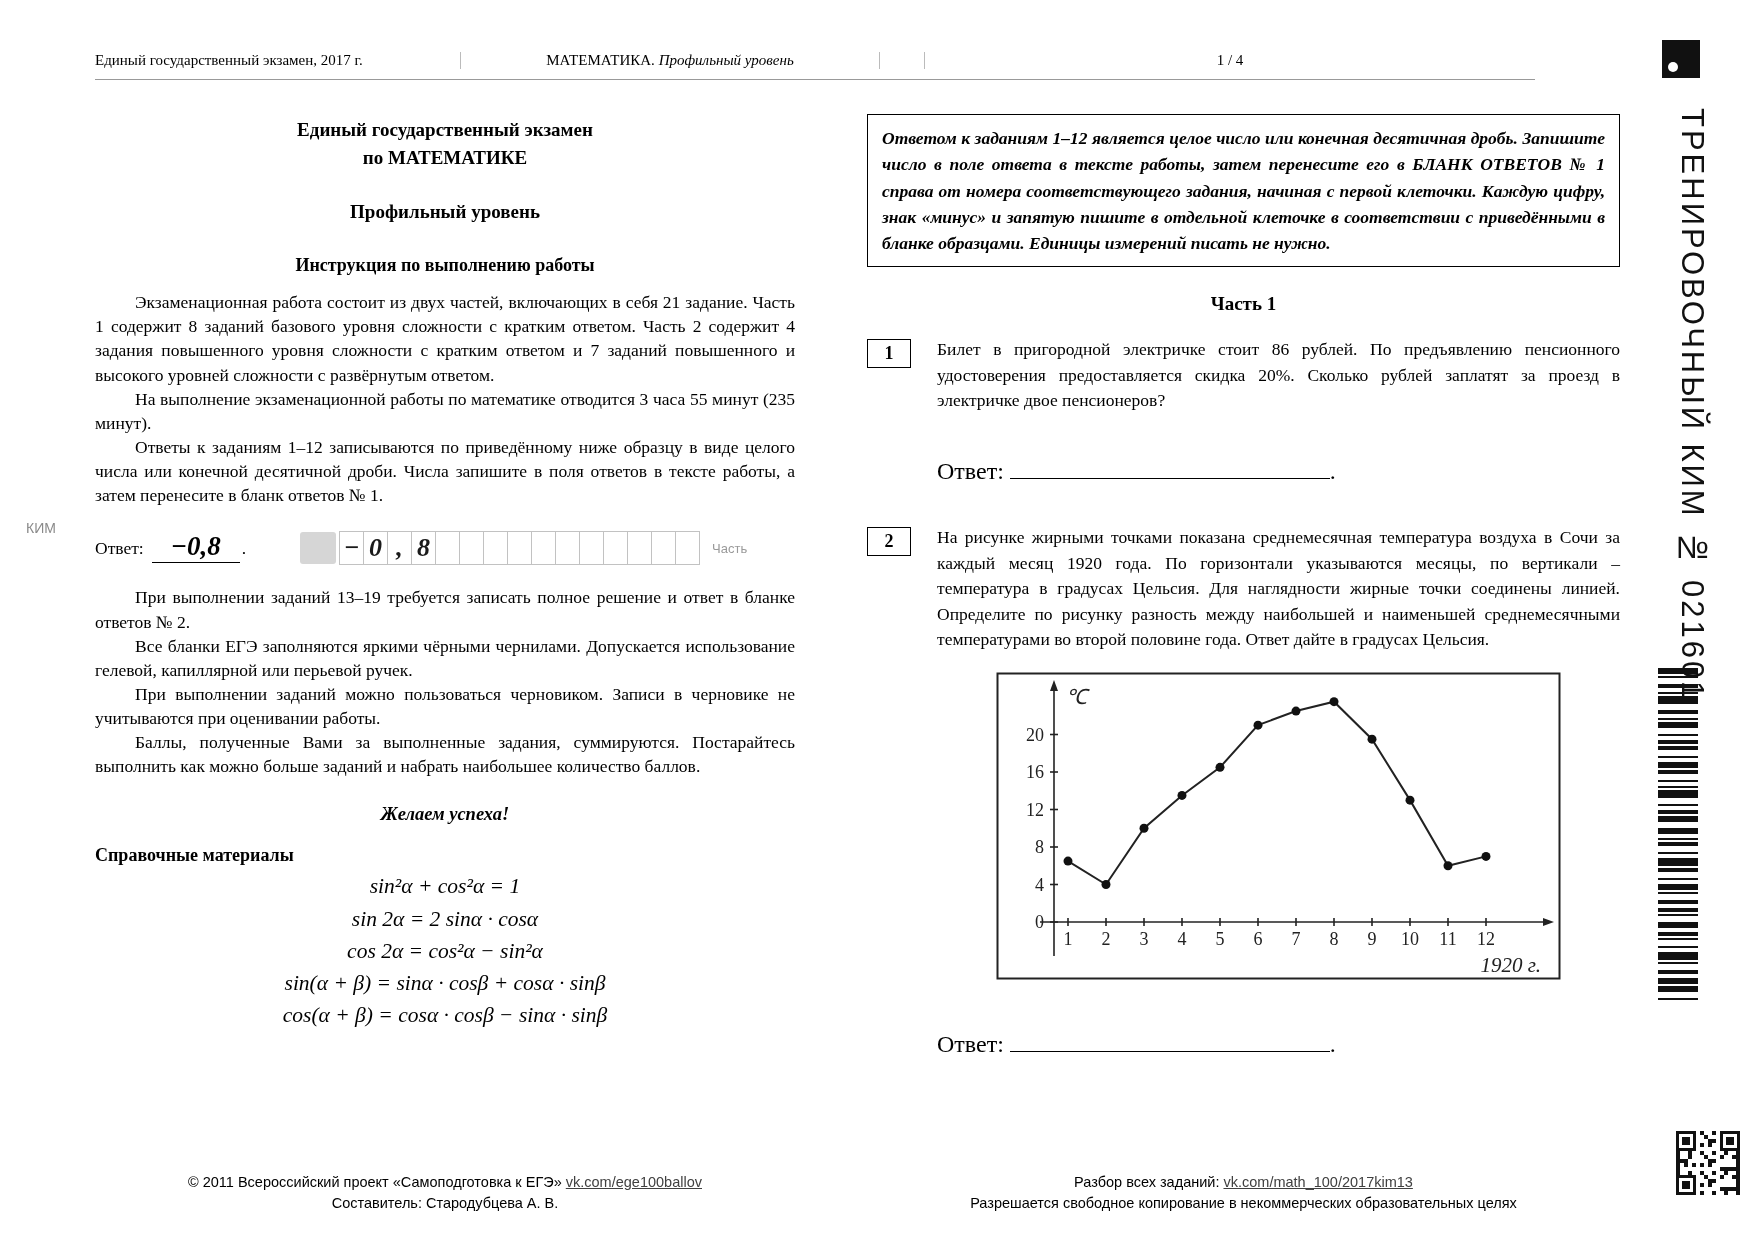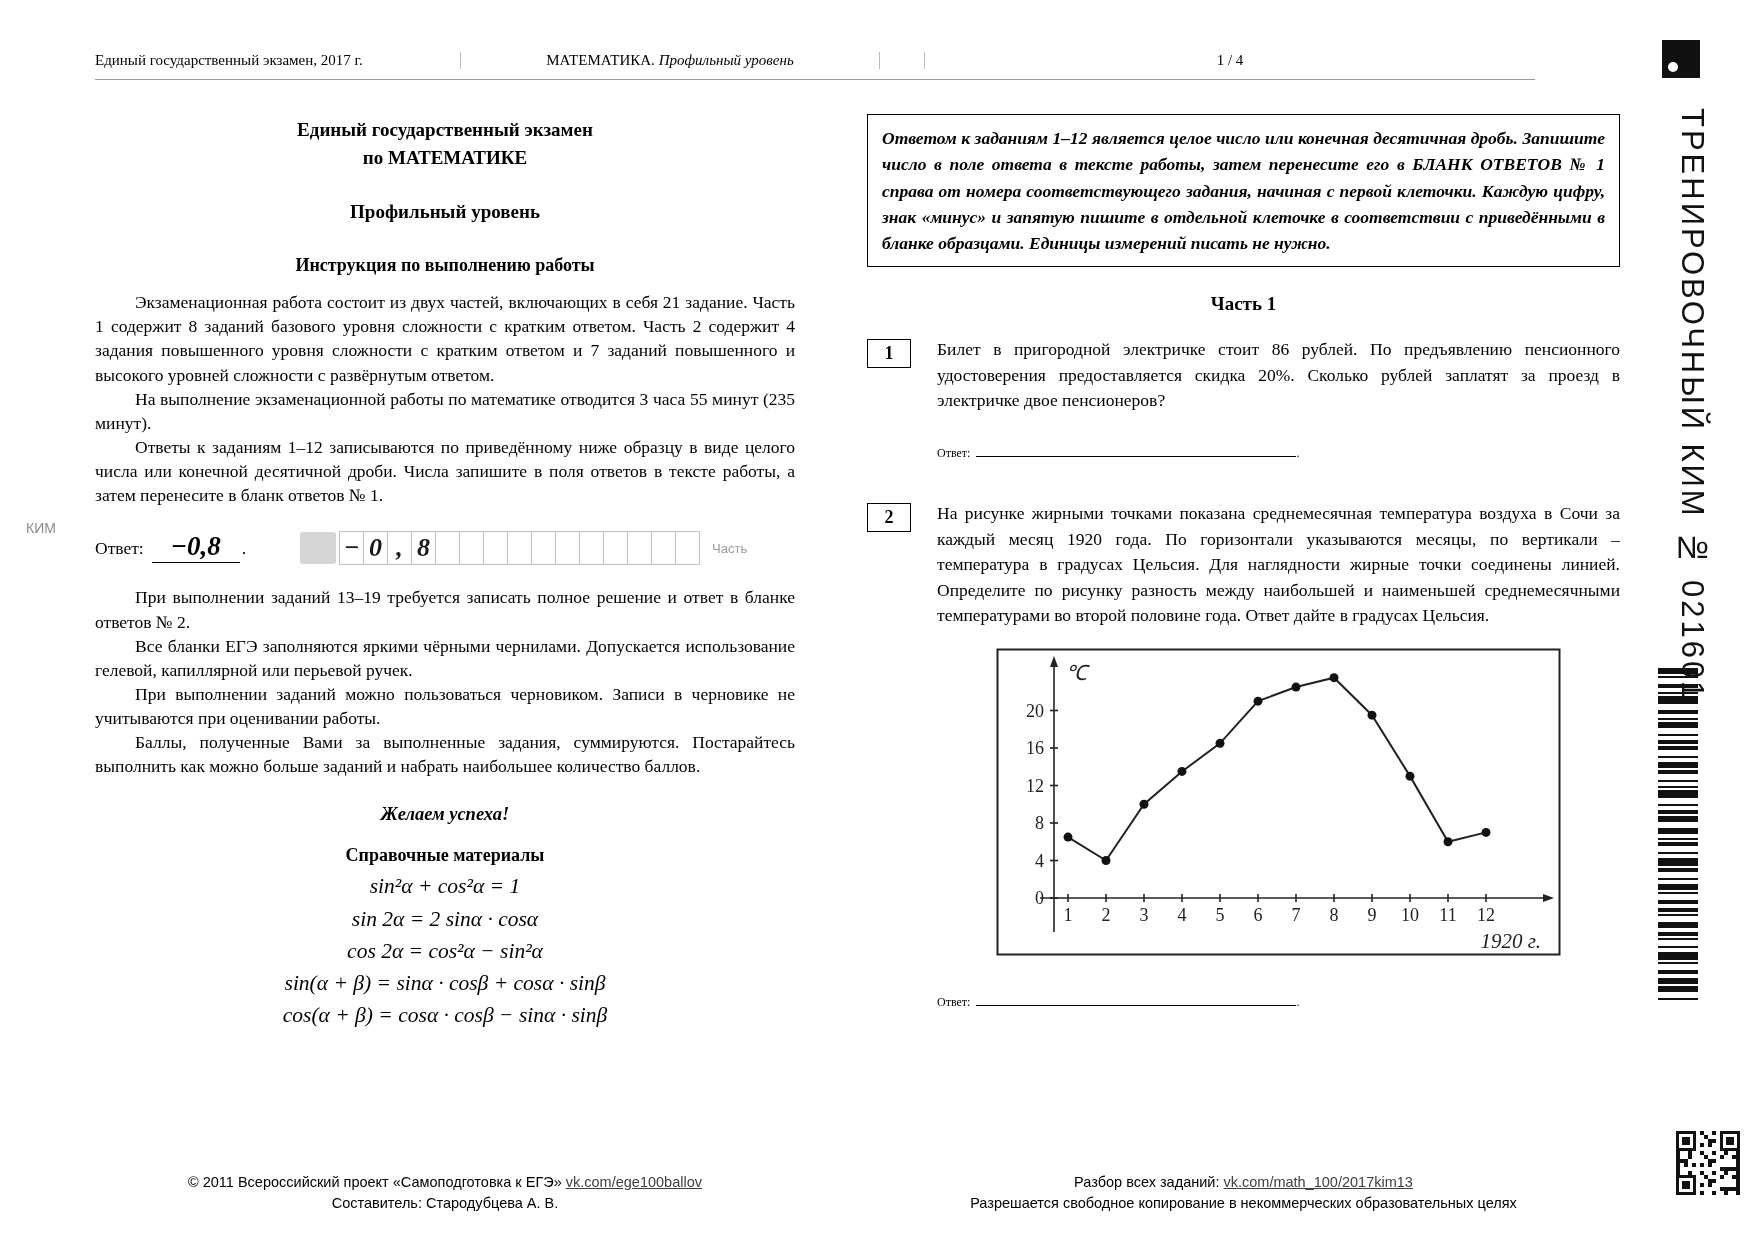--- a/index.html
+++ b/index.html
@@ -37,35 +37,35 @@
   .ae-dot { font-size:17.5px; margin-left:2px; }
   .cells-strip { display:flex; align-items:center; margin-left:54px; }
   .strip-marker { width:36px; height:32px; background:#d6d6d6; border-radius:3px; margin-right:4px; }
   .cells { display:flex; }
   .cell { width:25px; height:34px; border:1px solid #c2c2c2; margin-left:-1px; background:#fff;
           display:flex; align-items:center; justify-content:center;
           font-style:italic; font-weight:bold; font-size:26px; color:#1a1a1a; }
   .blank-label { margin-left:12px; color:#9a9a9a; font-size:13px; font-family:"Liberation Sans", sans-serif; }
   .kim-label { position:absolute; left:26px; top:520px; color:#8a8a8a; font-size:14px; font-family:"Liberation Sans", sans-serif; }
   .wish { text-align:center; font-weight:bold; font-style:italic; font-size:18.5px; margin-top:26px; }
-  .ref-title { text-align:center; font-weight:bold; font-size:18px; margin-top:20px; margin-bottom:4px; }
+  .ref-title { font-weight:bold; font-size:18px; margin-top:20px; margin-bottom:4px; }
   .formula { text-align:center; font-size:21.5px; font-style:italic; line-height:1.5; }
   .footer { margin-top:auto; text-align:center; font-size:14.5px; line-height:1.5; font-family:"Liberation Sans", sans-serif; }
   a.link { color:#404040; text-decoration:underline; }
   
   .notice { border:1.6px solid #000; padding:10px 14px; font-weight:bold; font-style:italic;
             font-size:17.5px; line-height:1.5; text-align:justify; margin-top:14px; }
   .part-title { text-align:center; font-weight:bold; font-size:19px; margin:26px 0 22px 0; }
   .task { display:flex; gap:26px; margin-bottom:14px; }
   .task-num { width:44px; height:29px; border:1.6px solid #000; flex-shrink:0;
               display:flex; align-items:center; justify-content:center;
               font-weight:bold; font-size:18px; margin-top:2px; }
   .task-body { flex:1; }
   .task-text { font-size:17.5px; line-height:1.45; text-align:justify; }
-  .answer-line { margin-top:32px; margin-bottom:26px; font-size:12px; }
+  .answer-line { margin-top:42px; margin-bottom:26px; font-size:24px; }
   .answer-blank { display:inline-block; width:320px; border-bottom:1.4px solid #000; height:1em; margin-left:6px; }
   .chart-wrap { width:565px; margin:20px auto 6px auto; }
   
   .sidebar { position:absolute; top:0; right:0; width:134px; height:1239px; }
   .corner-square { position:absolute; top:40px; right:54px; width:38px; height:38px; background:#111; }
   .corner-square::after { content:""; position:absolute; left:6px; bottom:6px; width:10px; height:10px;
                           border-radius:50%; background:#fff; }
   .vertical-title { position:absolute; top:108px; right:44px; writing-mode:vertical-rl;
                     font-family:"Liberation Sans", sans-serif; font-size:31px; letter-spacing:3px; color:#111; }
   .barcode { position:absolute; top:668px; right:56px; width:40px; }

